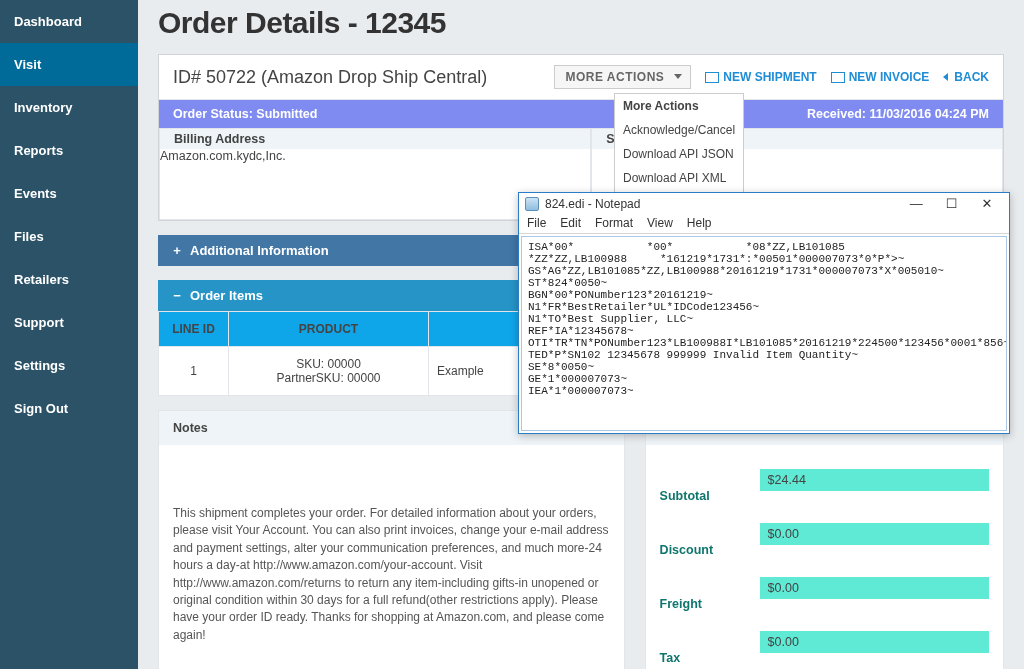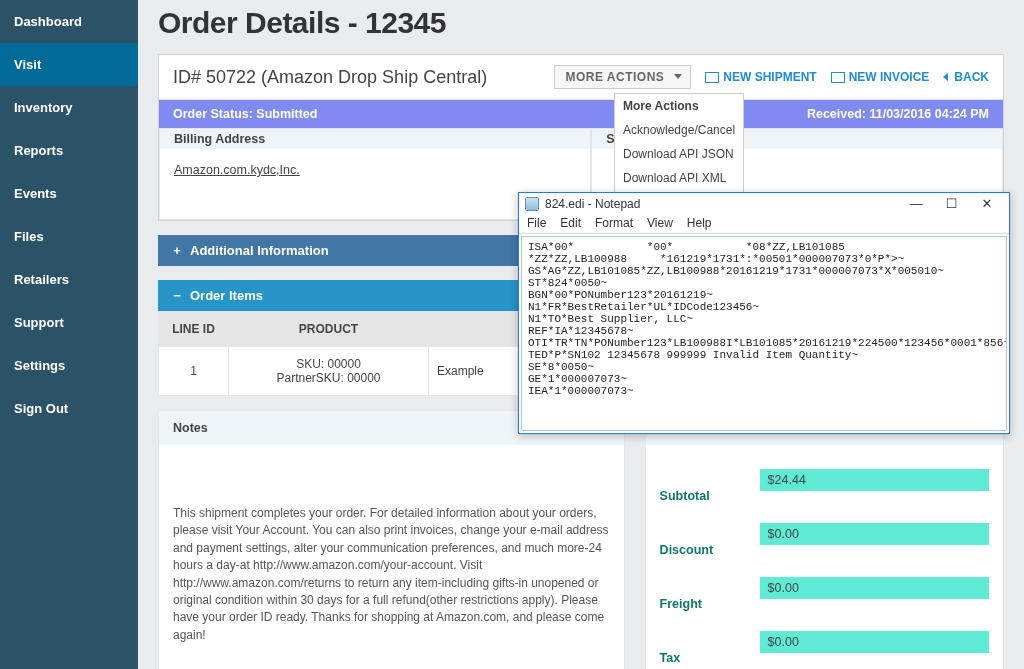--- a/index.html
+++ b/index.html
@@ -119,25 +119,23 @@
     border:1px solid #e2e6ea;
   }
   .addr-head {
     background:#eef4f7;
     font-weight:600;
     font-size:12.5px;
     padding:3px 14px;
     color:#444;
   }
   .addr-body {
-    padding:14px;
     min-height:70px;
     font-size:12.5px;
     color:#444;
-    text-decoration:underline;
   }
   .section-bar {
     background:#2694c7;
     color:#fff;
     padding:8px 14px;
     font-size:13px;
     font-weight:600;
     display:flex;
     align-items:center;
     gap:8px;
@@ -151,21 +149,21 @@
     border-collapse:collapse;
     background:#fff;
   }
   .order-items-table th, .order-items-table td {
     border:1px solid #e2e6ea;
     padding:10px 8px;
     font-size:12px;
     text-align:center;
     color:#444;
   }
-  .order-items-table th { font-weight:600; background:#e5e5e5;}
+  .order-items-table th { font-weight:600; background:#0ea5e9;}
   .status-pill {
     border:1px solid #ccc;
     border-radius:3px;
     padding:4px 16px;
     font-size:11px;
     color:#555;
     background:#fafafa;
     cursor:default;
     display:inline-block;
   }

